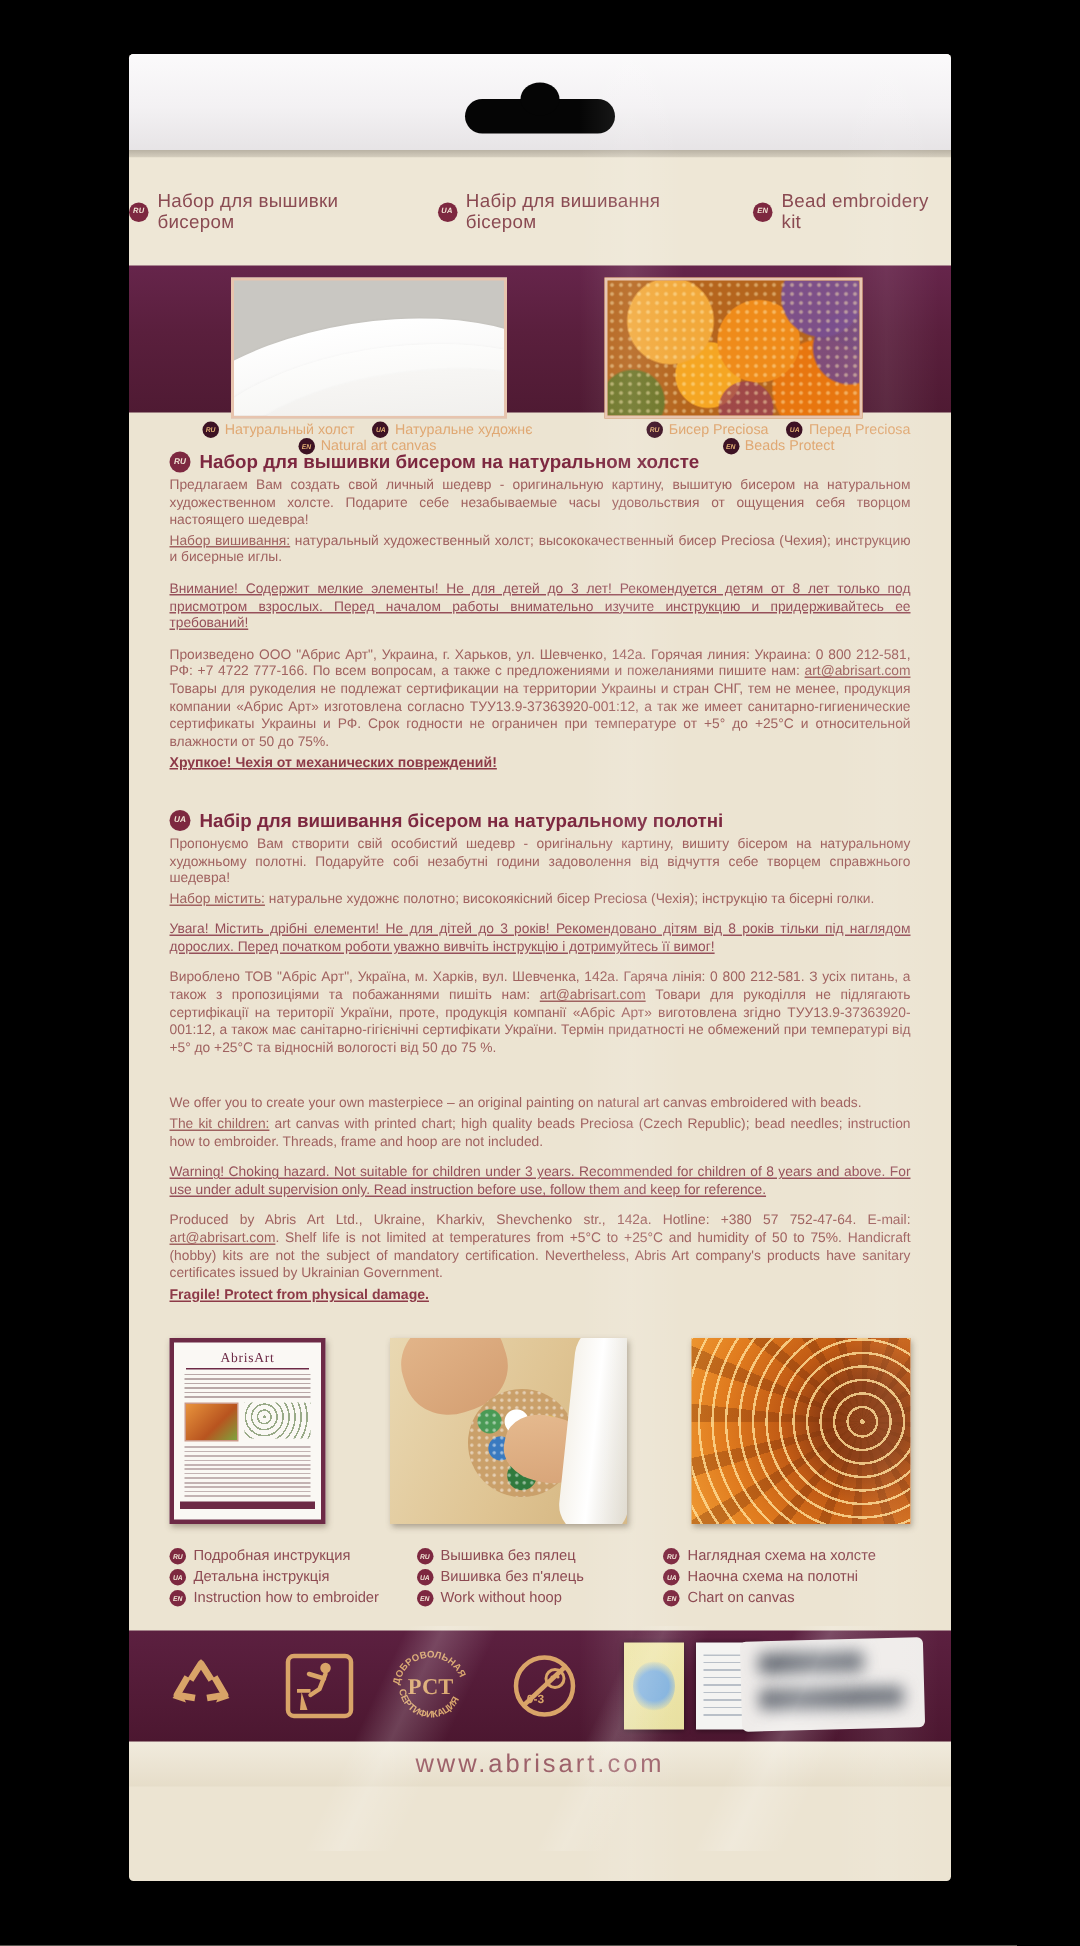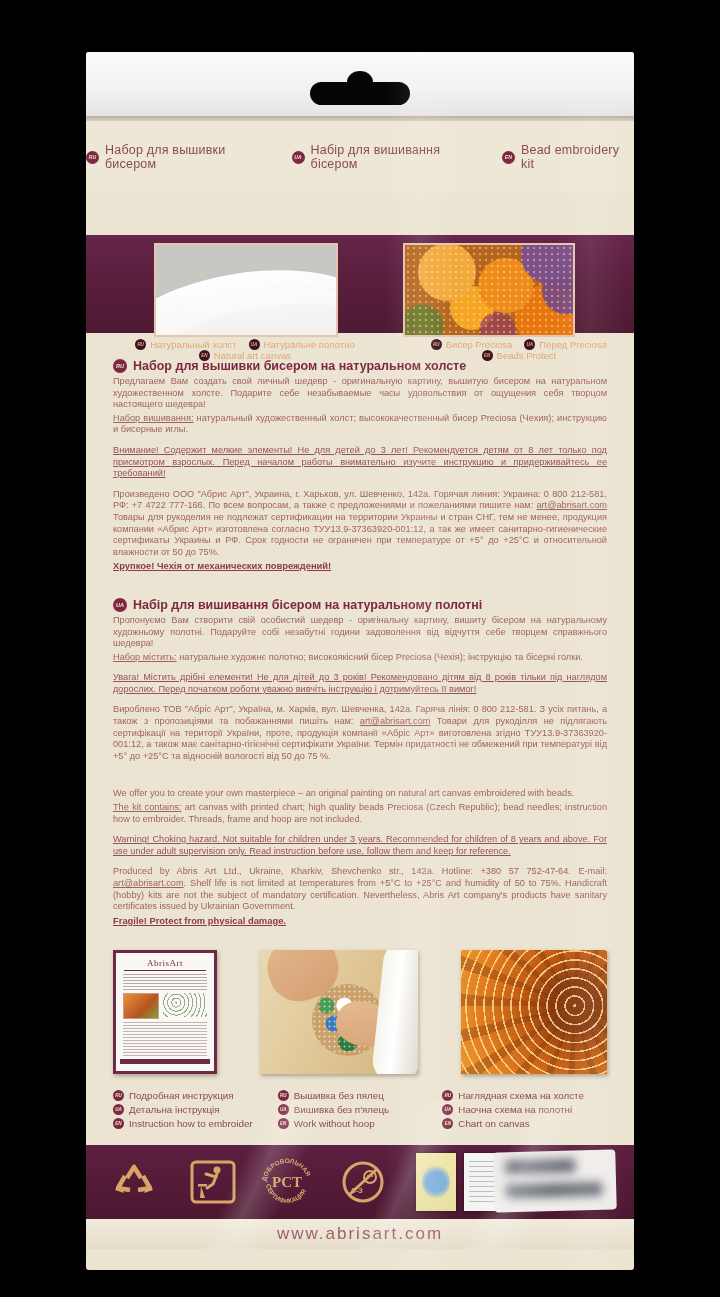--- a/index.html
+++ b/index.html
@@ -1,31 +1,31 @@
 <!DOCTYPE html>
 <html><head>
 <meta charset="utf-8">
 <style>
   html,body{margin:0;padding:0;}
   body{width:720px;height:1297px;background:#000;font-family:"Liberation Sans",sans-serif;overflow:hidden;}
   .stage{position:relative;width:720px;height:1297px;background:#000;}
-  .package{position:absolute;left:86px;top:52px;width:548px;height:1218px;background:#ece4d2;border-radius:3px;overflow:hidden;box-shadow:0 0 18px rgba(0,0,0,.9);}
+  .package{position:absolute;left:86px;top:36px;width:548px;height:1218px;background:#ece4d2;border-radius:3px;overflow:hidden;box-shadow:0 0 18px rgba(0,0,0,.9);}
   
   .hang-flap{position:relative;height:64px;background:linear-gradient(180deg,#fbfafb 0%,#f3f1f3 55%,#e7e4e6 100%);}
   .euro-slot{position:absolute;left:50%;top:30px;transform:translateX(-50%);width:100px;height:23px;background:#050505;border-radius:12px;}
   .euro-slot::before{content:"";position:absolute;left:50%;top:-11px;transform:translateX(-50%);width:26px;height:22px;background:#050505;border-radius:50%;}
   .flap-ridge{height:5px;background:linear-gradient(180deg,#b9b2a4,#d6cfbf);}
   
   .lang-strip{height:72px;display:flex;align-items:center;justify-content:center;gap:14px;background:#eee7d6;}
   .lang-item{display:flex;align-items:center;gap:6px;color:#8a4a52;font-size:12.5px;letter-spacing:.2px;}
   .lang-dot{display:inline-flex;width:13px;height:13px;border-radius:50%;background:#7d2840;color:#f2e6d6;font-size:5px;font-weight:bold;align-items:center;justify-content:center;flex:0 0 13px;}
   .lang-dot.sm{width:11px;height:11px;flex:0 0 11px;font-size:4.5px;}
   .lang-dot.gold{background:#3d1224;color:#e3b075;}
   
-  .photo-band{position:relative;height:98px;background:linear-gradient(180deg,#66254b 0%,#5a1f3d 45%,#4f1a33 100%);margin-top:42px;}
+  .photo-band{position:relative;height:98px;background:linear-gradient(180deg,#66254b 0%,#5a1f3d 45%,#4f1a33 100%);}
   .band-photo{position:absolute;top:8px;height:94px;border:2px solid #e7c4ae;box-sizing:border-box;overflow:hidden;}
   .photo-canvas{left:68px;width:184px;background:#c9c7c2;}
   .sheet{position:absolute;background:linear-gradient(180deg,#ffffff 0%,#efeeec 60%,#d8d6d2 100%);border-radius:50%;box-shadow:0 2px 3px rgba(80,80,80,.35);}
   .sheet.s1{left:-60px;top:28px;width:300px;height:150px;transform:rotate(-9deg);}
   .sheet.s2{left:-40px;top:44px;width:300px;height:150px;transform:rotate(-7deg);background:linear-gradient(180deg,#fdfdfc,#e4e2de);}
   .sheet.s3{left:-20px;top:60px;width:300px;height:150px;transform:rotate(-5deg);background:linear-gradient(180deg,#f7f6f4,#dcdad6);}
   .photo-beads{left:317px;width:172px;background-color:#b5651d;background-image:
     radial-gradient(circle at 85% 12%,rgba(122,79,142,.95) 0 16%,transparent 17%),
     radial-gradient(circle at 96% 50%,rgba(110,70,140,.85) 0 14%,transparent 15%),
     radial-gradient(circle at 10% 90%,rgba(90,120,40,.8) 0 12%,transparent 13%),
@@ -143,21 +143,21 @@
       </div>
       <div class="band-caps">
         <div class="cap-col left">
           <div class="cap-row">
             <span class="cap">
                 <i class="lang-dot sm gold">RU</i>
                 <span>Натуральный холст</span>
               </span>
             <span class="cap">
                 <i class="lang-dot sm gold">UA</i>
-                <span>Натуральне полотно</span>
+                <span>Натуральне художнє</span>
               </span>
           </div>
           <div class="cap-row">
             <span class="cap">
                 <i class="lang-dot sm gold">EN</i>
                 <span>Natural art canvas</span>
               </span>
           </div>
         </div>
         <div class="cap-col right">
@@ -201,21 +201,21 @@
           <span>Набір для вишивання бісером на натуральному полотні</span>
         </div>
         <p class="p">Пропонуємо Вам створити свій особистий шедевр - оригінальну картину, вишиту бісером на натуральному художньому полотні. Подаруйте собі незабутні години задоволення від відчуття себе творцем справжнього шедевра!</p>
         <p class="p gap"><span class="u">Набор містить:</span><span> натуральне художнє полотно; високоякісний бісер Preciosa (Чехія); інструкцію та бісерні голки.</span></p>
         <p class="p gap"><span class="u warn">Увага! Містить дрібні елементи! Не для дітей до 3 років! Рекомендовано дітям від 8 років тільки під наглядом дорослих. Перед початком роботи уважно вивчіть інструкцію і дотримуйтесь її вимог!</span></p>
         <p class="p"><span>Вироблено ТОВ "Абріс Арт", Україна, м. Харків, вул. Шевченка, 142а. Гаряча лінія: 0 800 212-581. З усіх питань, а також з пропозиціями та побажаннями пишіть нам: </span><span class="u">art@abrisart.com</span><span> Товари для рукоділля не підлягають сертифікації на території України, проте, продукція компанії «Абріс Арт» виготовлена згідно ТУУ13.9-37363920-001:12, а також має санітарно-гігієнічні сертифікати України. Термін придатності не обмежений при температурі від +5° до +25°С та відносній вологості від 50 до 75 %.</span></p>
       </div>
 
       <div class="section">
         <p class="p">We offer you to create your own masterpiece – an original painting on natural art canvas embroidered with beads.</p>
-        <p class="p gap"><span class="u">The kit contains:</span><span> art canvas with printed chart; high quality beads Preciosa (Czech Republic); bead needles; instruction how to embroider. Threads, frame and hoop are not included.</span></p>
+        <p class="p gap"><span class="u">The kit children:</span><span> art canvas with printed chart; high quality beads Preciosa (Czech Republic); bead needles; instruction how to embroider. Threads, frame and hoop are not included.</span></p>
         <p class="p gap"><span class="u warn">Warning! Choking hazard. Not suitable for children under 3 years. Recommended for children of 8 years and above. For use under adult supervision only. Read instruction before use, follow them and keep for reference.</span></p>
         <p class="p"><span>Produced by Abris Art Ltd., Ukraine, Kharkiv, Shevchenko str., 142a. Hotline: +380 57 752-47-64. E-mail: </span><span class="u">art@abrisart.com</span><span>. Shelf life is not limited at temperatures from +5°C to +25°C and humidity of 50 to 75%. Handicraft (hobby) kits are not the subject of mandatory certification. Nevertheless, Abris Art company's products have sanitary certificates issued by Ukrainian Government.</span></p>
         <p class="p fragile">Fragile! Protect from physical damage.</p>
       </div>
     </div>
 
     <div class="bottom-photos">
       <div class="bphoto bp1">
         <div class="logo">AbrisArt</div>
         <div class="rule"></div>

